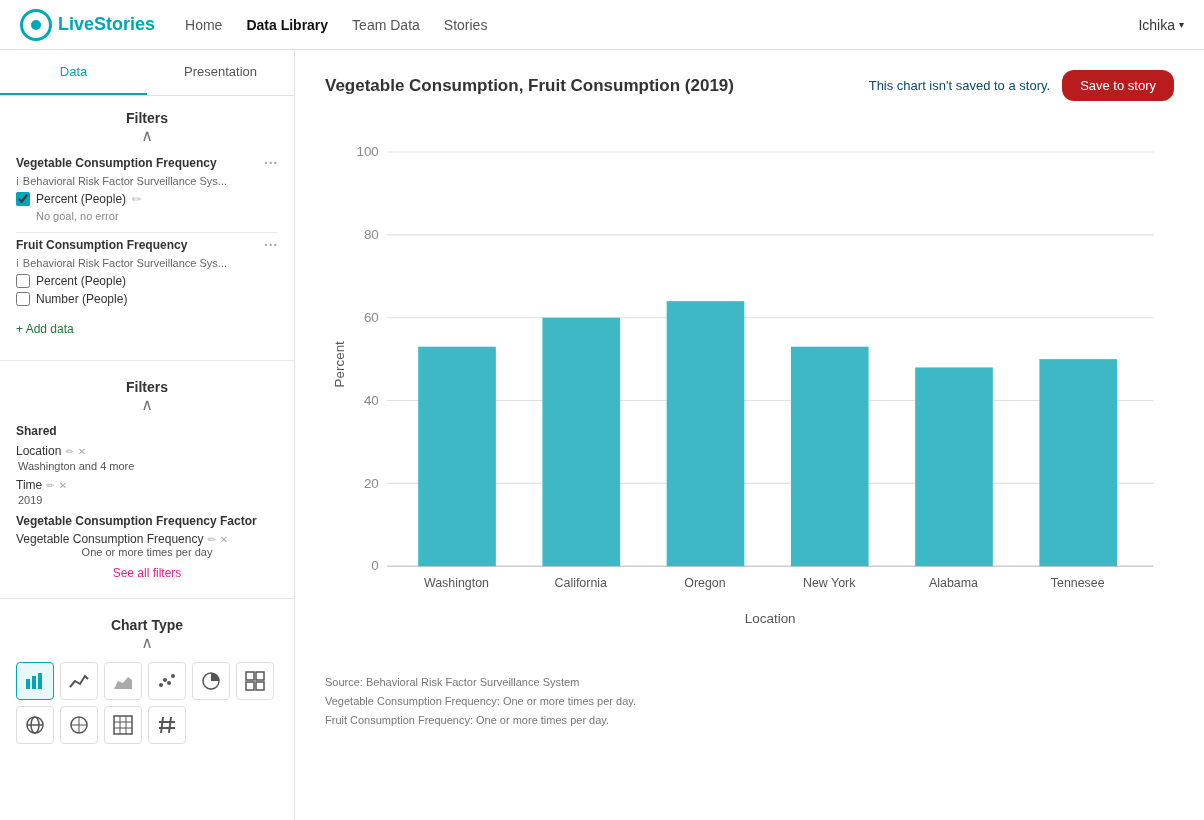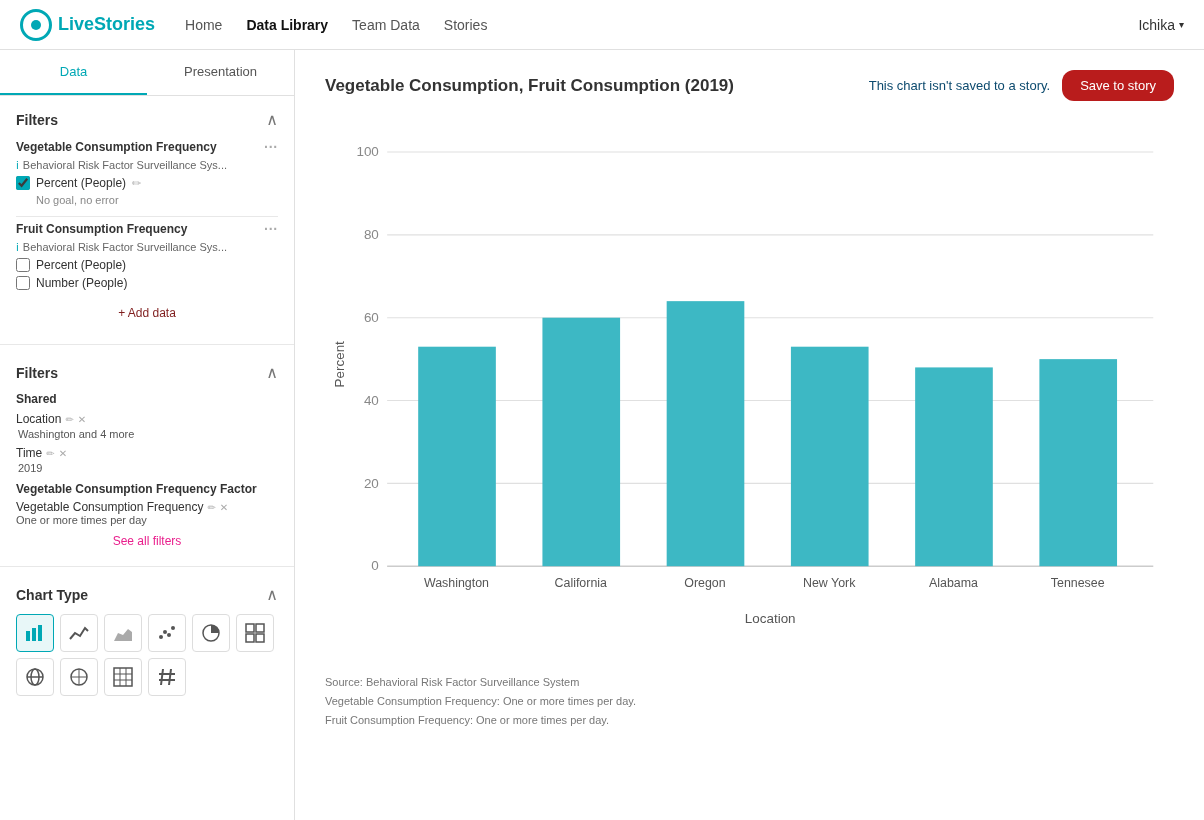--- a/index.html
+++ b/index.html
@@ -32,48 +32,48 @@
     
     .tabs { display: flex; border-bottom: 1px solid #e0e0e0; }
     .tab {
       flex: 1; text-align: center; padding: 14px 0; font-size: 13px;
       cursor: pointer; color: #555; border-bottom: 2px solid transparent;
     }
     .tab.active { color: #00a8b5; border-bottom: 2px solid #00a8b5; font-weight: 500; }
 
     
     .section { padding: 14px 16px; }
-    .section-header { display: flex; align-items: center; justify-content: space-between; margin-bottom: 10px; }
+    .section-header { display: flex; align-items: center; justify-content: space-between; margin-bottom: 10px; flex-direction: column; }
     .section-title { font-size: 14px; font-weight: 600; color: #333; }
     .collapse-icon { cursor: pointer; font-size: 16px; color: #777; }
 
     .filter-item { margin-bottom: 10px; }
     .filter-name { font-size: 12px; font-weight: 600; color: #333; margin-bottom: 2px; display: flex; align-items: center; gap: 4px; }
     .filter-source { font-size: 11px; color: #666; display: flex; align-items: center; gap: 4px; }
     .info-icon { color: #00a8b5; font-size: 11px; }
     .menu-dots { color: #aaa; font-size: 14px; cursor: pointer; margin-left: auto; }
 
     .checkbox-row { display: flex; align-items: center; gap: 6px; margin: 4px 0; font-size: 12px; color: #333; cursor: pointer; }
     .checkbox-row input[type=checkbox] { accent-color: #00a8b5; width: 14px; height: 14px; }
     .edit-icon { color: #aaa; font-size: 11px; cursor: pointer; }
     .hint-text { font-size: 11px; color: #888; margin-left: 20px; }
 
-    .add-data { display: flex; align-items: center; gap: 4px; color: #7f1d1d; font-size: 12px; cursor: pointer; padding: 6px 0; justify-content: center; }
+    .add-data { display: flex; align-items: center; gap: 4px; color: #15803d; font-size: 12px; cursor: pointer; padding: 6px 0; justify-content: flex-start; }
 
     .divider { border: none; border-top: 1px solid #e8e8e8; margin: 4px 0; }
 
     
     .shared-label { font-size: 12px; font-weight: 600; color: #333; margin-bottom: 6px; }
     .filter-tag { display: flex; align-items: center; gap: 4px; font-size: 12px; color: #333; margin-bottom: 2px; }
     .filter-tag-value { font-size: 11px; color: #555; margin-bottom: 6px; margin-left: 2px; }
     .tag-icon { color: #aaa; font-size: 10px; cursor: pointer; }
     .veg-freq-section { margin-top: 8px; }
     .veg-freq-label { font-size: 12px; font-weight: 700; color: #333; margin-bottom: 4px; }
     .veg-freq-sub { font-size: 12px; color: #333; display: flex; align-items: center; gap: 4px; }
-    .veg-freq-value { font-size: 11px; color: #555; }
+    .veg-freq-value { font-size: 11px; color: #555; text-align: center; }
     .see-all { color: #e91e8c; font-size: 12px; cursor: pointer; text-align: center; display: block; margin-top: 8px; }
 
     
     .chart-icons { display: flex; flex-wrap: wrap; gap: 6px; margin-bottom: 12px; }
     .chart-icon {
       width: 38px; height: 38px; border: 1px solid #ddd; border-radius: 4px;
       display: flex; align-items: center; justify-content: center; cursor: pointer;
       font-size: 16px; color: #555; background: #fff;
     }
     .chart-icon.active { border-color: #00a8b5; background: #e8f7f8; color: #00a8b5; }

